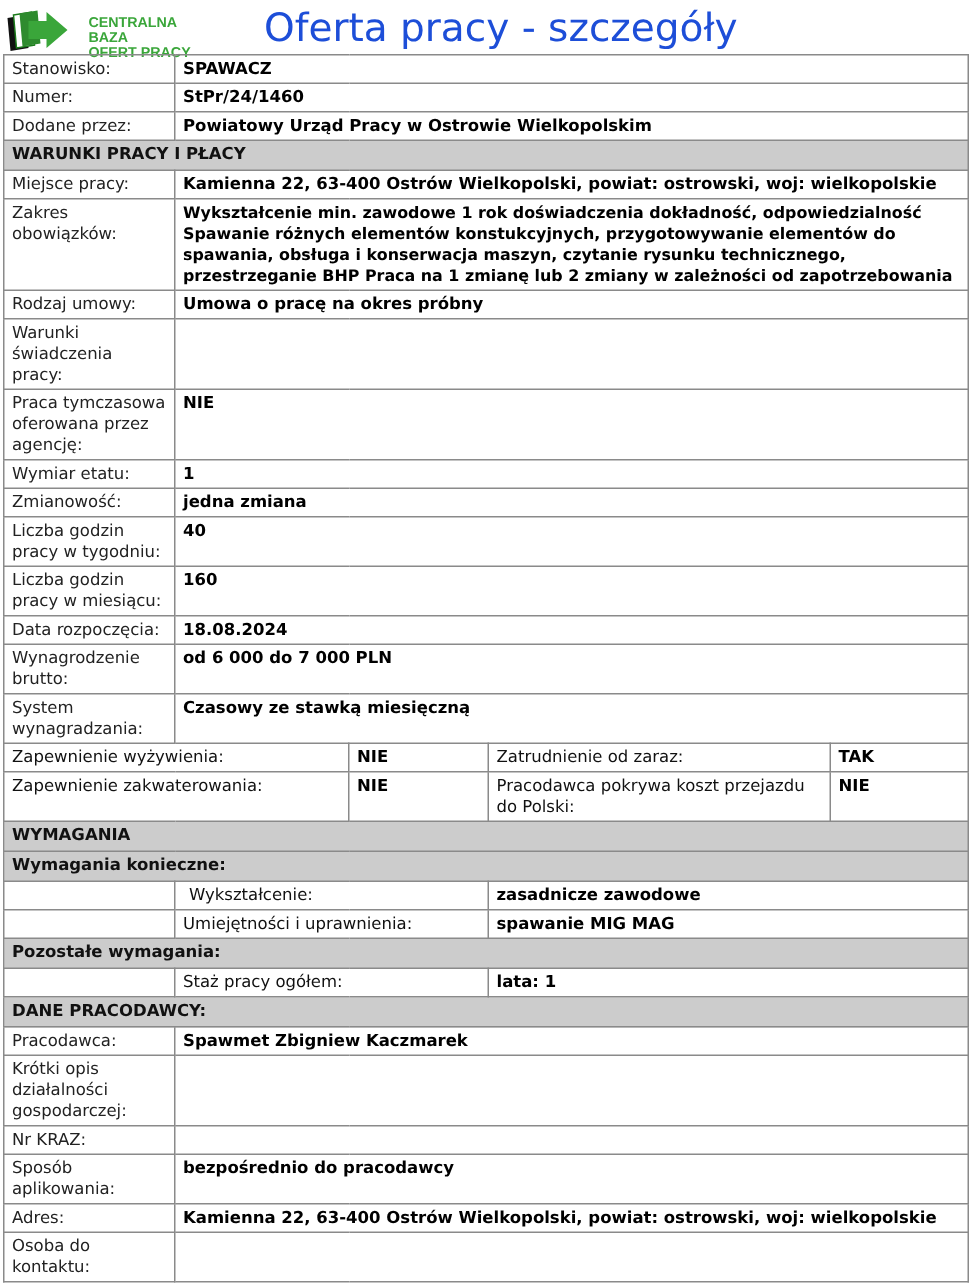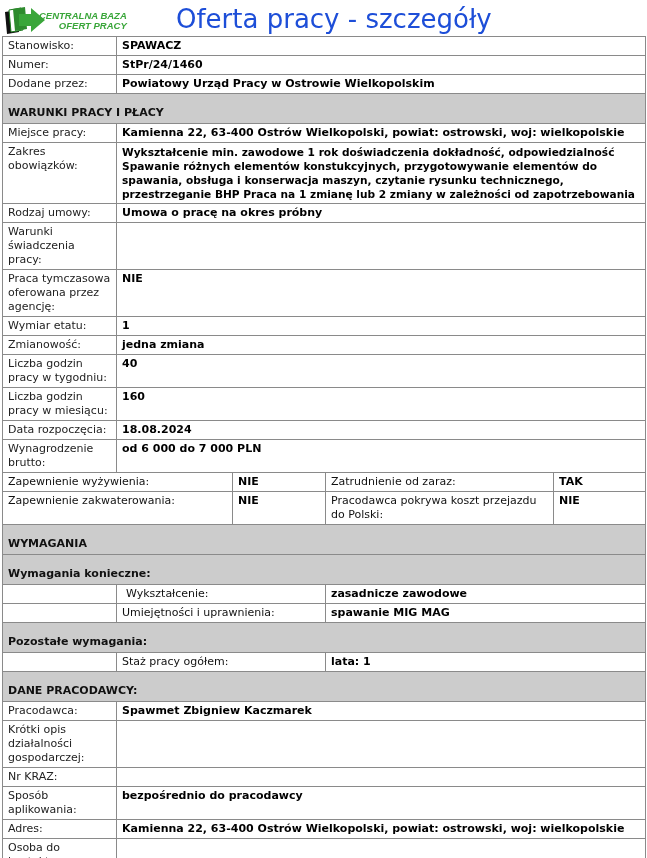--- a/index.html
+++ b/index.html
@@ -1,26 +1,26 @@
 <!DOCTYPE html>
 <html><head>
 <meta charset="utf-8">
 <style>
   html, body { margin: 0; padding: 0; background: #ffffff; }
   body { width: 647px; height: 858px; overflow: hidden; font-family: "DejaVu Sans", sans-serif; font-size: 11px; color: #111; position: relative; }
   .header { position: relative; height: 36px; }
   .logo { position: absolute; left: 3px; top: 4px; width: 140px; height: 30px; }
   .logo svg { position: absolute; left: 0; top: 0; }
-  .logo-text { position: absolute; left: 36px; top: 7px; color: #3aa63a; font-weight: bold; font-size: 9.5px; line-height: 10px; text-align: right; font-family: "Liberation Sans", sans-serif; font-style: italic; }
+  .logo-text { position: absolute; left: 56px; top: 7px; color: #3aa63a; font-weight: bold; font-size: 9.5px; line-height: 10px; text-align: left; font-family: "Liberation Sans", sans-serif; }
   .title { position: absolute; left: 176px; top: 4px; font-size: 26px; line-height: 30px; color: #1d4ed8; font-family: "DejaVu Sans", sans-serif; }
   table { border-collapse: collapse; position: absolute; left: 2px; top: 36px; width: 643px; table-layout: fixed; }
   td { border: 1px solid #8a8a8a; padding: 2px 4px 2px 5px; vertical-align: top; line-height: 14px; }
   td.lbl { width: 104px; color: #222; }
   td.val { font-weight: bold; color: #000; }
-  tr.sec td { background: #cccccc; font-weight: bold; padding-top: 12px; padding-bottom: 3px; }
+  tr.sec td { background: #cccccc; font-weight: bold; padding-top: 2px; padding-bottom: 3px; }
 </style>
 </head>
 <body>
 
 <div class="header">
   <div class="logo">
     <svg width="44" height="30" viewBox="0 0 44 30">
       <polygon points="2,8 14,6 16,28 4,30" fill="#111"></polygon>
       <polygon points="6,6 18,4 20,26 8,28" fill="#ffffff" stroke="#1a7a1a" stroke-width="1"></polygon>
       <polygon points="10,5 22,3 24,25 12,27" fill="#2e8b2e"></polygon>
@@ -97,20 +97,24 @@
   </tr>
   <tr>
     <td class="lbl">Data rozpoczęcia:</td>
     <td class="val" colspan="4">18.08.2024</td>
   </tr>
   <tr>
     <td class="lbl">Wynagrodzenie brutto:</td>
     <td class="val" colspan="4">od 6 000 do 7 000 PLN</td>
   </tr>
   <tr>
+    <td class="lbl">System wynagradzania:</td>
+    <td class="val" colspan="4">Czasowy ze stawką miesięczną</td>
+  </tr>
+  <tr>
     <td colspan="2">Zapewnienie wyżywienia:</td>
     <td class="val">NIE</td>
     <td>Zatrudnienie od zaraz:</td>
     <td class="val">TAK</td>
   </tr>
   <tr>
     <td colspan="2">Zapewnienie zakwaterowania:</td>
     <td class="val">NIE</td>
     <td>Pracodawca pokrywa koszt przejazdu do Polski:</td>
     <td class="val">NIE</td>

